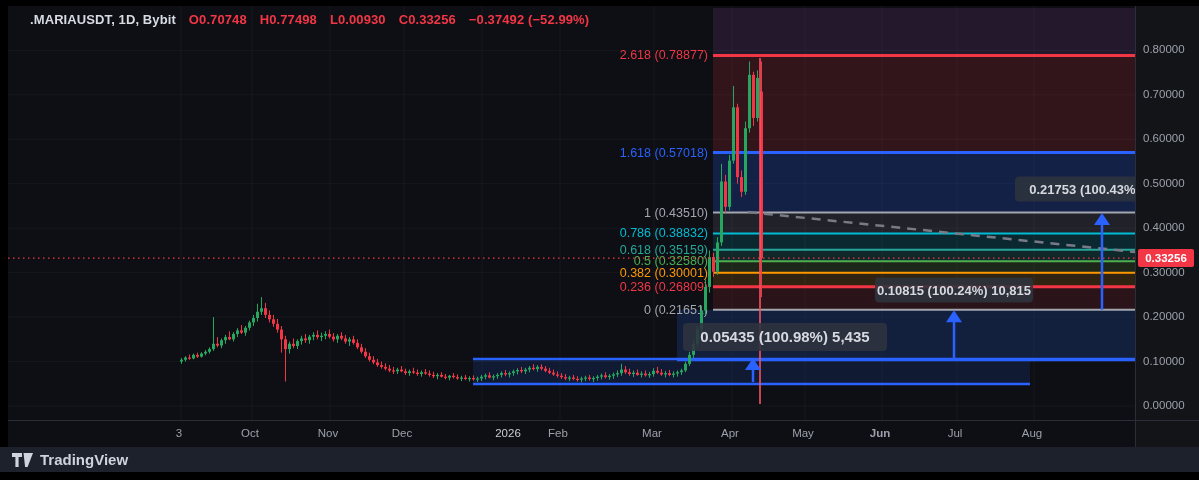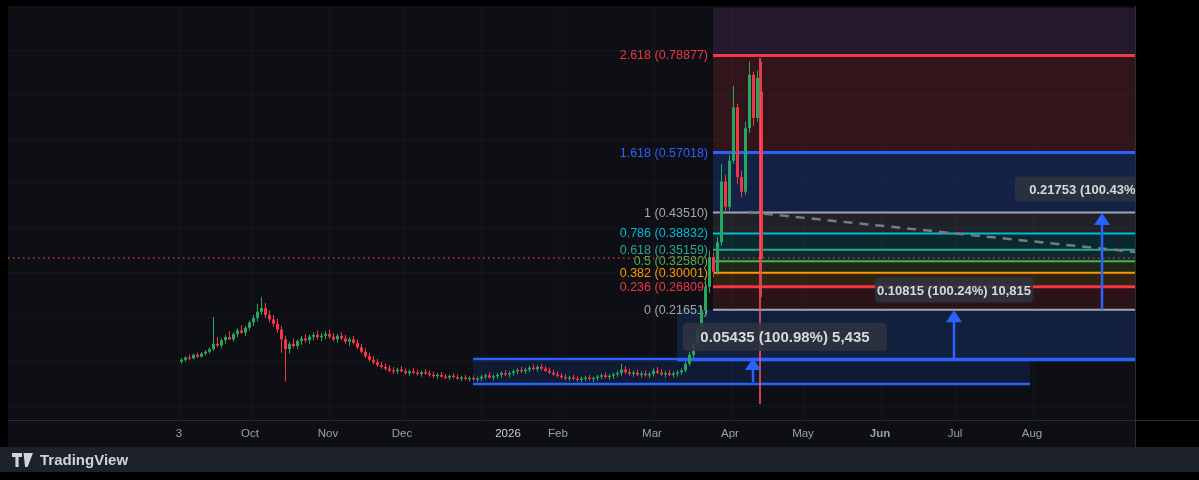--- a/index.html
+++ b/index.html
@@ -23,20 +23,32 @@
   .footer{position:absolute;left:0;top:447px;width:1199px;height:25px;background:#1d212b;
           display:flex;align-items:center;}
   .tv-logo{display:flex;align-items:center;gap:7px;margin-left:12px;color:#cfd3dc;
            font-size:15px;font-weight:700;}
 </style>
 </head>
 <body>
 
 <div class="screen">
   <div class="chart-bg"></div>
+  <div class="price-axis" id="price-axis">
+      <div class="ptick" style="top: 37.4px;">0.80000</div>
+      <div class="ptick" style="top: 81.85px;">0.70000</div>
+      <div class="ptick" style="top: 126.3px;">0.60000</div>
+      <div class="ptick" style="top: 170.75px;">0.50000</div>
+      <div class="ptick" style="top: 215.2px;">0.40000</div>
+      <div class="ptick" style="top: 259.65px;">0.30000</div>
+      <div class="ptick" style="top: 304.1px;">0.20000</div>
+      <div class="ptick" style="top: 348.55px;">0.10000</div>
+      <div class="ptick" style="top: 393px;">0.00000</div>
+      <div class="pchip" style="background: rgb(242, 54, 69); top: 243.177px;">0.33256</div>
+    </div>
   <div class="time-axis" id="time-axis">
       <div class="ttick" style="left: 171px;">3</div>
       <div class="ttick" style="left: 242px;">Oct</div>
       <div class="ttick" style="left: 320px;">Nov</div>
       <div class="ttick" style="left: 394px;">Dec</div>
       <div class="ttick year" style="left: 472px;">2026</div>
       <div class="ttick" style="left: 550px;">Feb</div>
       <div class="ttick" style="left: 644px;">Mar</div>
       <div class="ttick" style="left: 722px;">Apr</div>
       <div class="ttick" style="left: 795px;">May</div>
@@ -434,20 +446,28 @@
           <rect x="875" y="277.5" width="158" height="25" rx="4" fill="rgba(46,51,62,0.88)"></rect>
           <text x="954" y="294.55" text-anchor="middle" fill="#d6d9e0" font-size="13" font-weight="700">0.10815 (100.24%) 10,815</text>
         </g>
         <g>
           <rect x="1015" y="176.5" width="150" height="25" rx="4" fill="rgba(46,51,62,0.88)"></rect>
           <text x="1090" y="193.55" text-anchor="middle" fill="#d6d9e0" font-size="13" font-weight="700">0.21753 (100.43%) 2</text>
         </g>
       </g>
     </svg>
 
+  <div class="topbar">
+    <span class="sym">.MARIAUSDT, 1D, Bybit</span>
+    <span class="red">O0.70748</span>
+    <span class="red">H0.77498</span>
+    <span class="red">L0.00930</span>
+    <span class="red">C0.33256</span>
+    <span class="red">−0.37492 (−52.99%)</span>
+  </div>
 
   <div class="footer">
     <span class="tv-logo">
       <svg width="21" height="14" viewBox="0 0 21 14">
         <g fill="#cfd3dc">
           <path d="M0 0 h10 v4 h-3.4 v10 h-3.2 v-10 H0 Z"></path>
           <polygon points="11.5,0 21,0 15.6,14 13.1,14"></polygon>
         </g>
       </svg>
       <span>TradingView</span>

